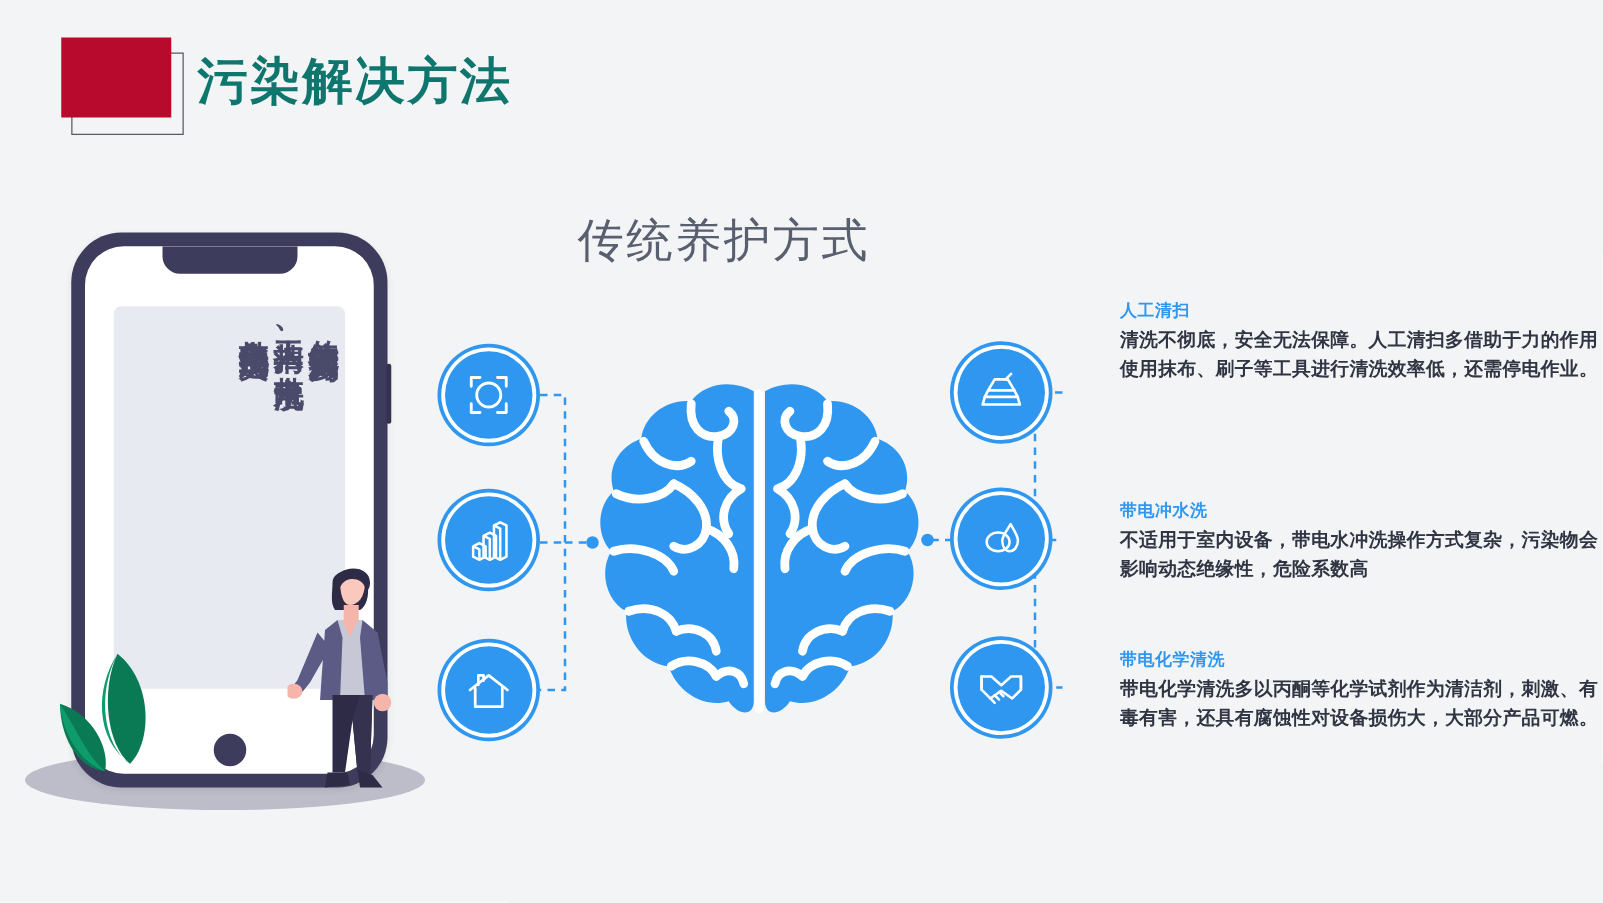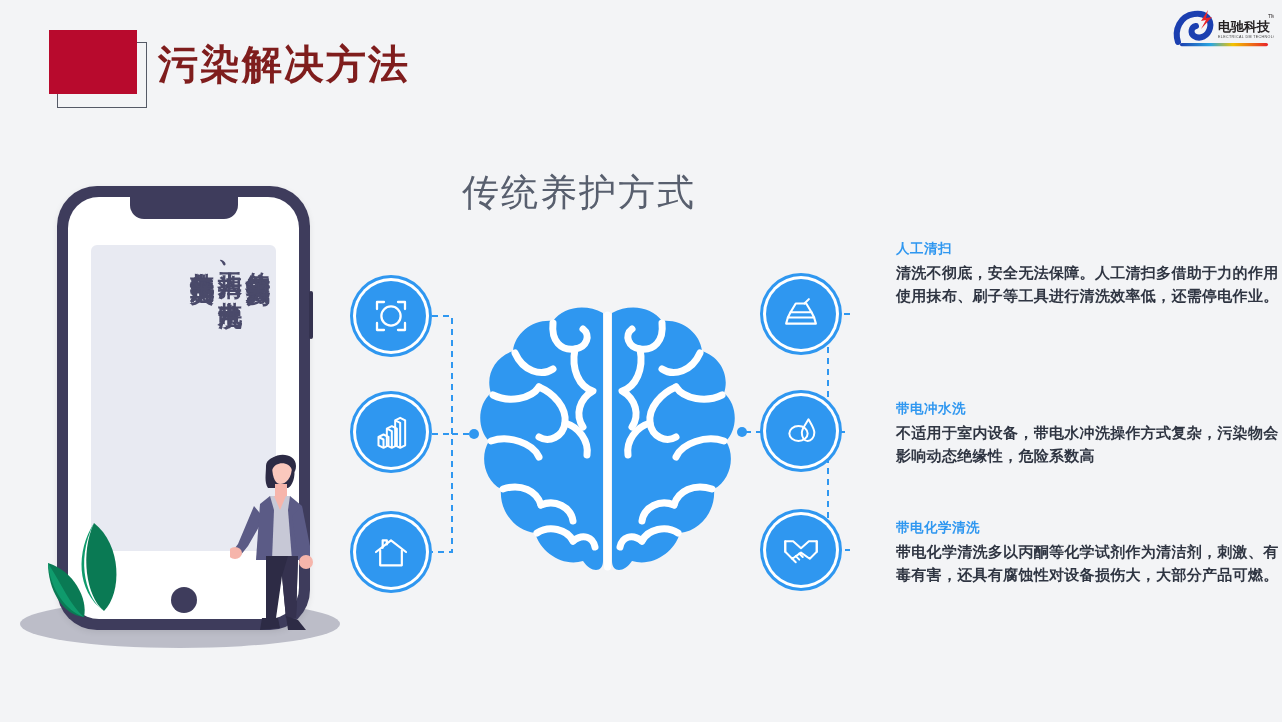--- a/index.html
+++ b/index.html
@@ -37,21 +37,21 @@
     border: 1.5px solid #555a66;
     background: transparent;
     z-index: 2;
   }
   .slide-title {
     position: absolute;
     left: 158px;
     top: 37px;
     font-size: 40px;
     font-weight: bold;
-    color: #7f1d1d;
+    color: #0f766e;
     letter-spacing: 2px;
     z-index: 4;
   }
 
   
   .logo {
     position: absolute;
     right: 8px;
     top: 4px;
     width: 104px;
@@ -217,43 +217,20 @@
 </style>
 </head>
 <body>
 
 <div class="slide">
 
   <div class="title-badge-outline"></div>
   <div class="title-badge"></div>
   <div class="slide-title">污染解决方法</div>
 
-  <div class="logo">
-    <svg viewBox="0 0 104 48" width="104" height="48">
-      <rect x="0" y="0" width="104" height="48" fill="#f3f4f6"></rect>
-
-      <path d="M8 38 C4 26 10 12 24 10 C36 8 42 16 40 24 C38 32 30 36 24 32 C20 29 21 23 26 22" fill="none" stroke="#1b3fb0" stroke-width="6" stroke-linecap="round"></path>
-
-      <path d="M38 6 L31 17 L36 16 L31 25 L42 13 L36 14 Z" fill="#e8232a"></path>
-
-      <text x="48" y="27" font-family="'Liberation Sans',sans-serif" font-size="13" font-weight="bold" fill="#231f20">电驰科技</text>
-      <text x="98" y="14" font-family="'Liberation Sans',sans-serif" font-size="5" fill="#231f20">TM</text>
-      <text x="48" y="34" font-family="'Liberation Sans',sans-serif" font-size="3.6" letter-spacing="0.4" fill="#3a3a3a">ELECTRICAL DM TECHNOLOGY</text>
-
-      <defs>
-        <linearGradient id="logobar" x1="0" y1="0" x2="1" y2="0">
-          <stop offset="0%" stop-color="#1b3fb0"></stop>
-          <stop offset="35%" stop-color="#2aa7e0"></stop>
-          <stop offset="60%" stop-color="#f2c200"></stop>
-          <stop offset="100%" stop-color="#e8232a"></stop>
-        </linearGradient>
-      </defs>
-      <rect x="10" y="39" width="88" height="3.2" rx="1.6" fill="url(#logobar)"></rect>
-    </svg>
-  </div>
 
   <div class="headline">传统养护方式</div>
 
   <div class="phone-shadow"></div>
   <div class="leaves">
     <svg viewBox="0 0 130 130" width="130" height="130">
       <path d="M76 18 C104 40 104 88 86 106 C68 92 62 48 76 18 Z" fill="#0a7a54"></path>
       <path d="M76 18 C58 46 58 86 86 106 C70 96 56 58 76 18 Z" fill="#0f9b6c"></path>
       <path d="M30 58 C56 66 70 94 66 112 C44 110 30 84 30 58 Z" fill="#0a7a54"></path>
       <path d="M30 58 C44 80 52 100 66 112 C48 106 32 84 30 58 Z" fill="#0f9b6c"></path>

